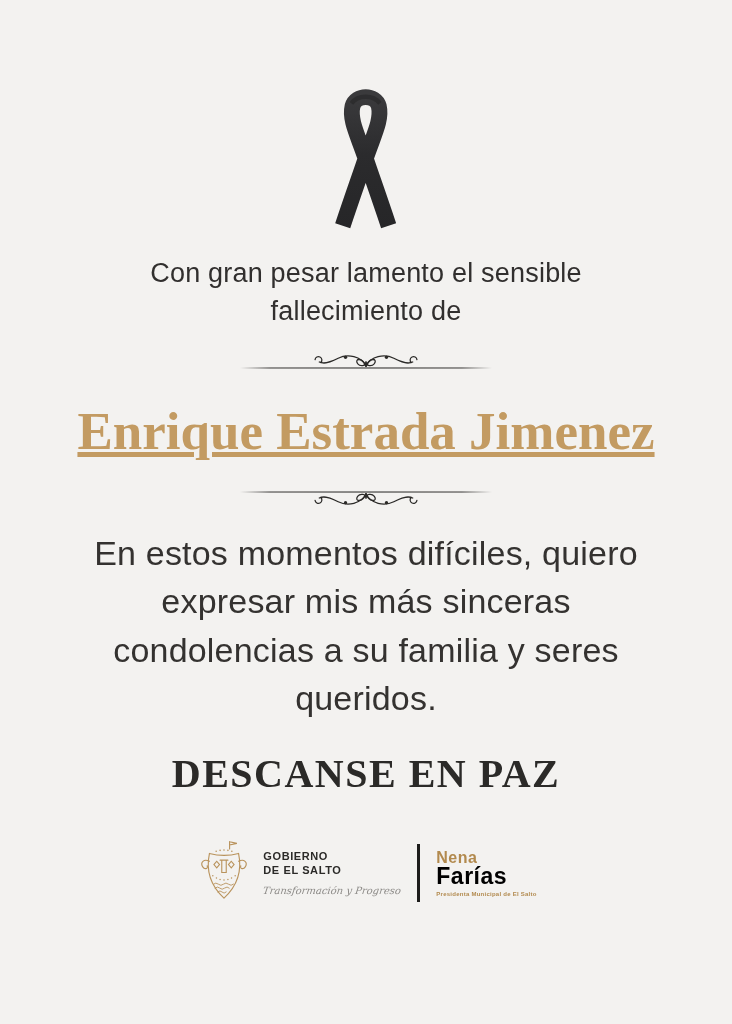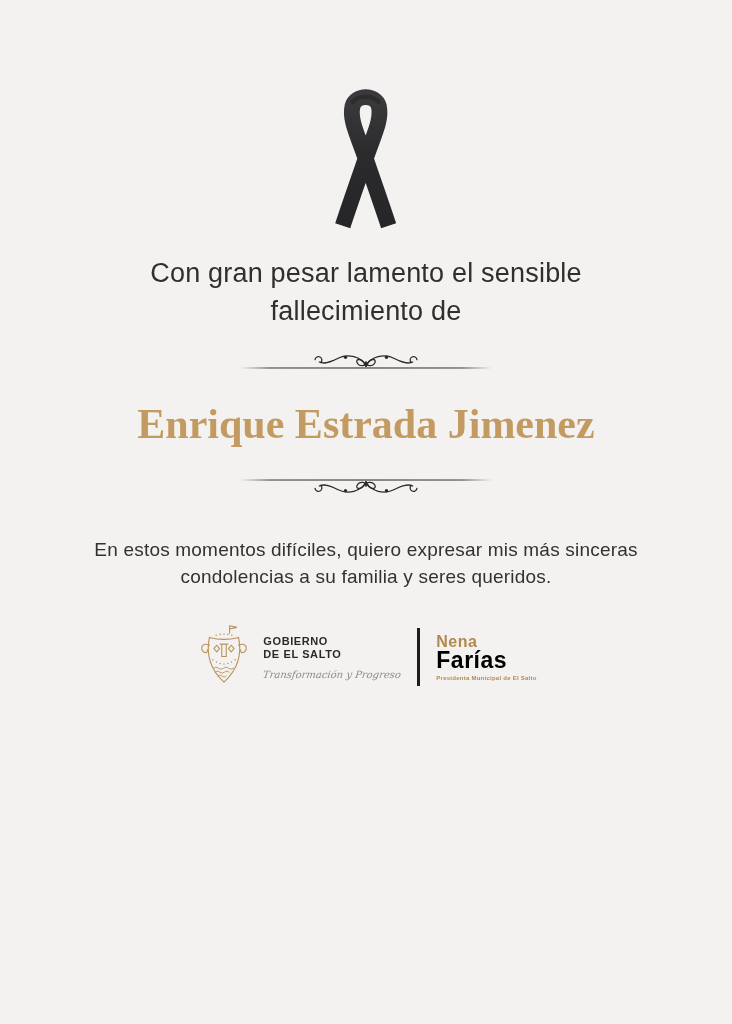--- a/index.html
+++ b/index.html
@@ -27,50 +27,51 @@
     letter-spacing: 0.2px;
   }
   .divider { margin-top: 20px; width: 252px; height: 24px; }
   .divider svg { display: block; width: 100%; height: 100%; }
   .divider.flipped { margin-top: 24px; transform: scaleY(-1); }
   .deceased-name {
     margin-top: 26px;
     width: 610px;
     font-family: "Liberation Serif", serif;
     font-weight: 700;
-    font-size: 42px;
+    font-size: 53px;
     line-height: 1.14;
     color: #c39b62;
+    text-decoration: underline;
   }
   .tribute {
     margin-top: 16px;
     width: 570px;
     font-size: 24px;
     line-height: 1.44;
     color: #c9a36c;
     letter-spacing: 0.2px;
   }
   .condolence {
-    margin-top: 40px;
+    margin-top: 20px;
     width: 606px;
-    font-size: 19px;
+    font-size: 34px;
     line-height: 1.42;
     color: #343230;
     letter-spacing: 0.2px;
   }
   .rip {
     margin-top: 28px;
     font-family: "Liberation Serif", serif;
     font-weight: 700;
     font-size: 40px;
     letter-spacing: 1.5px;
     color: #2b2a28;
   }
   .footer {
-    margin-top: 34px;
+    margin-top: 43px;
     display: flex;
     align-items: center;
     gap: 16px;
   }
   .gov-group { display: flex; align-items: center; gap: 10px; }
   .crest { width: 58px; height: 66px; }
   .gov-text { text-align: left; }
   .gov-name {
     font-size: 11px;
     font-weight: 700;
@@ -173,20 +174,21 @@
         <circle cx="201" cy="11" r="3.2" fill="#2b2a28" stroke="none"></circle>
         <path d="M240,28 C234,11 217,13 224,23 C229,29.5 240,28 240,20"></path>
       </g>
       <use href="#fl2" transform="translate(480,0) scale(-1,1)"></use>
     </svg>
   </div>
 
 
   <p class="condolence">En estos momentos difíciles, quiero expresar mis más sinceras condolencias a su familia y seres queridos.</p>
 
+  <h2 class="rip">DESCANSE EN PAZ</h2>
 
   <div class="footer">
 
     <div class="gov-group">
       <div class="crest">
         <svg viewBox="0 0 100 118" width="58" height="66" aria-hidden="true" stroke="#b9935c" stroke-width="2" fill="none" stroke-linecap="round">
           <path d="M60,3 v13 M60,3 l13,3 -13,3"></path>
           <g fill="#b9935c" stroke="none">
             <circle cx="36" cy="20" r="1.4"></circle>
               <circle cx="43" cy="18.5" r="1.4"></circle>

